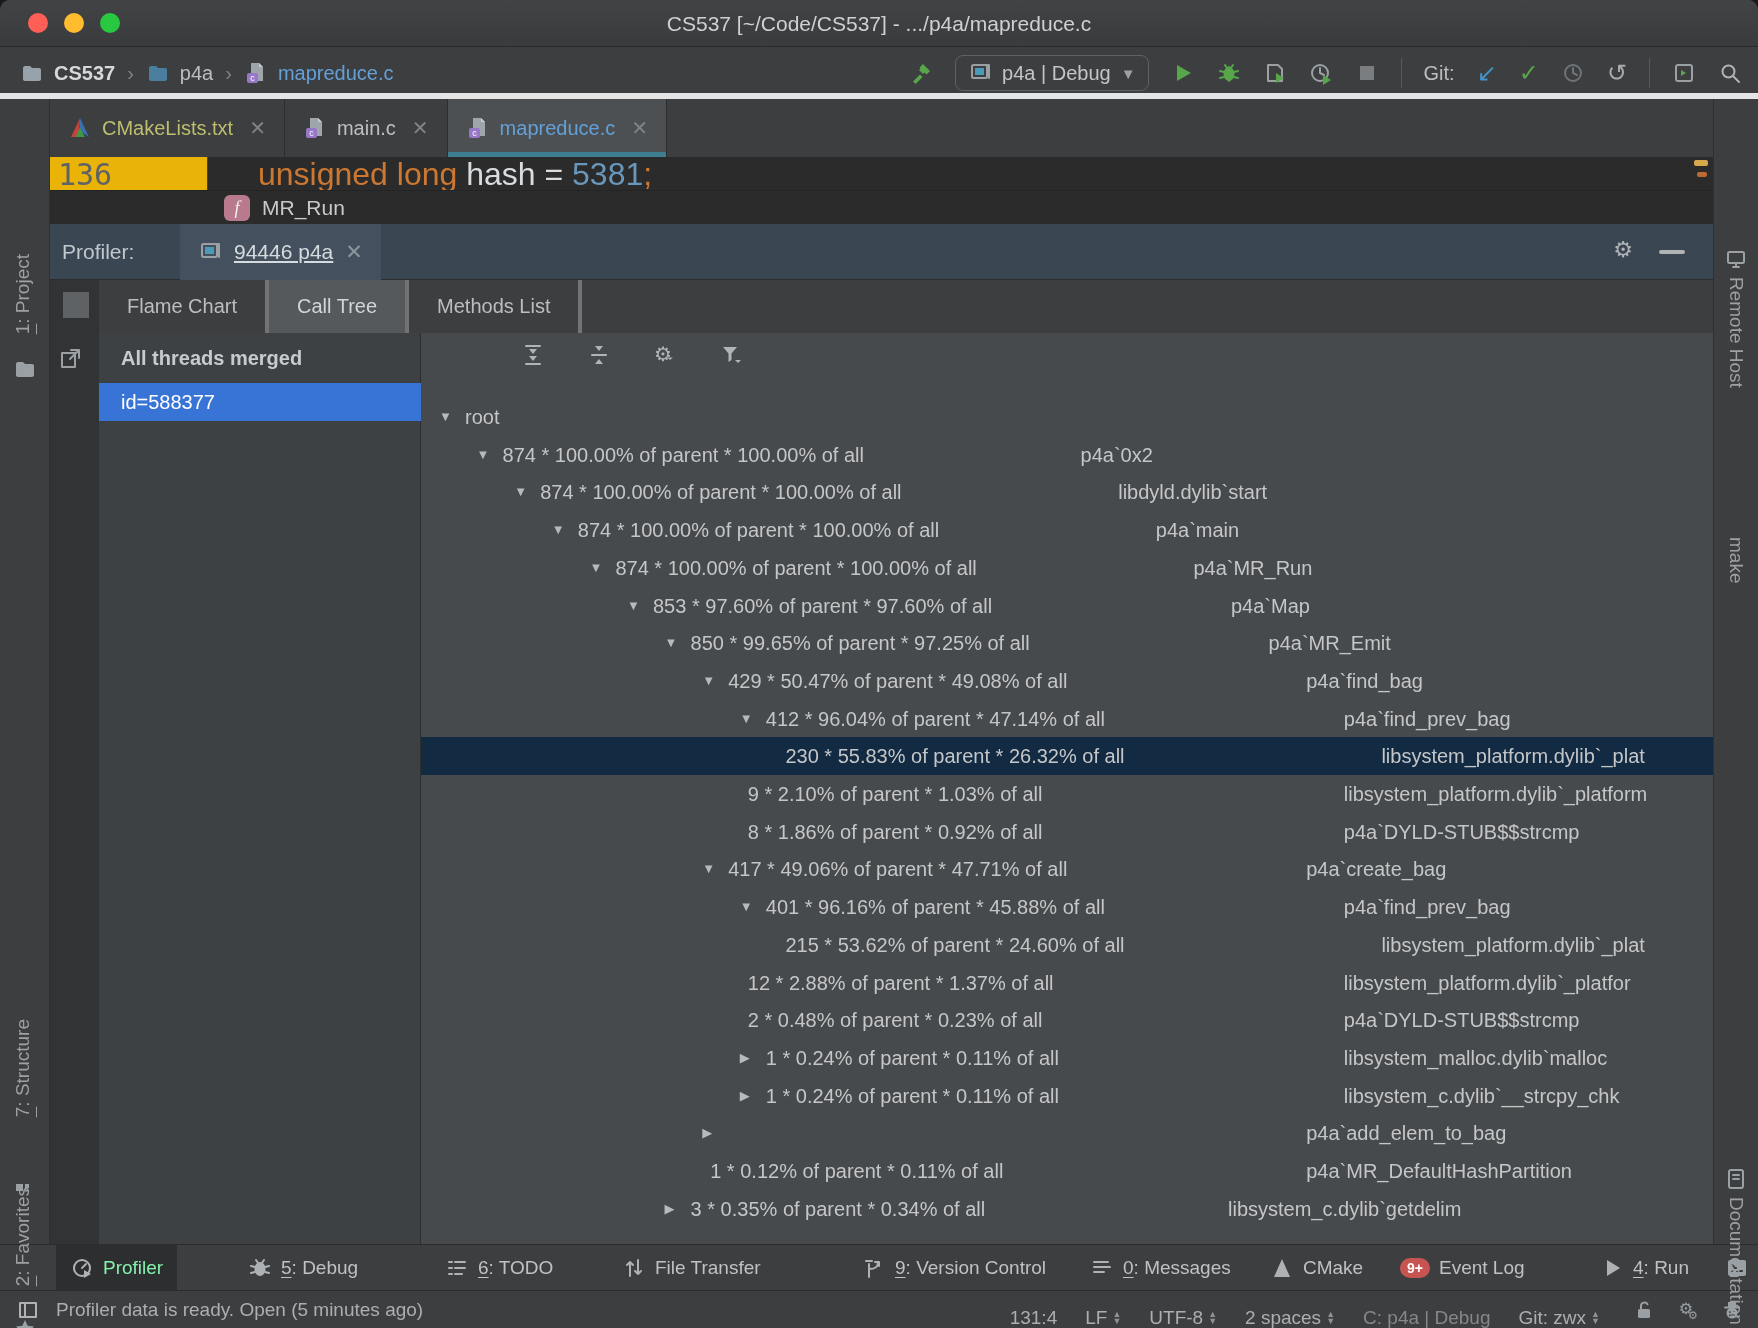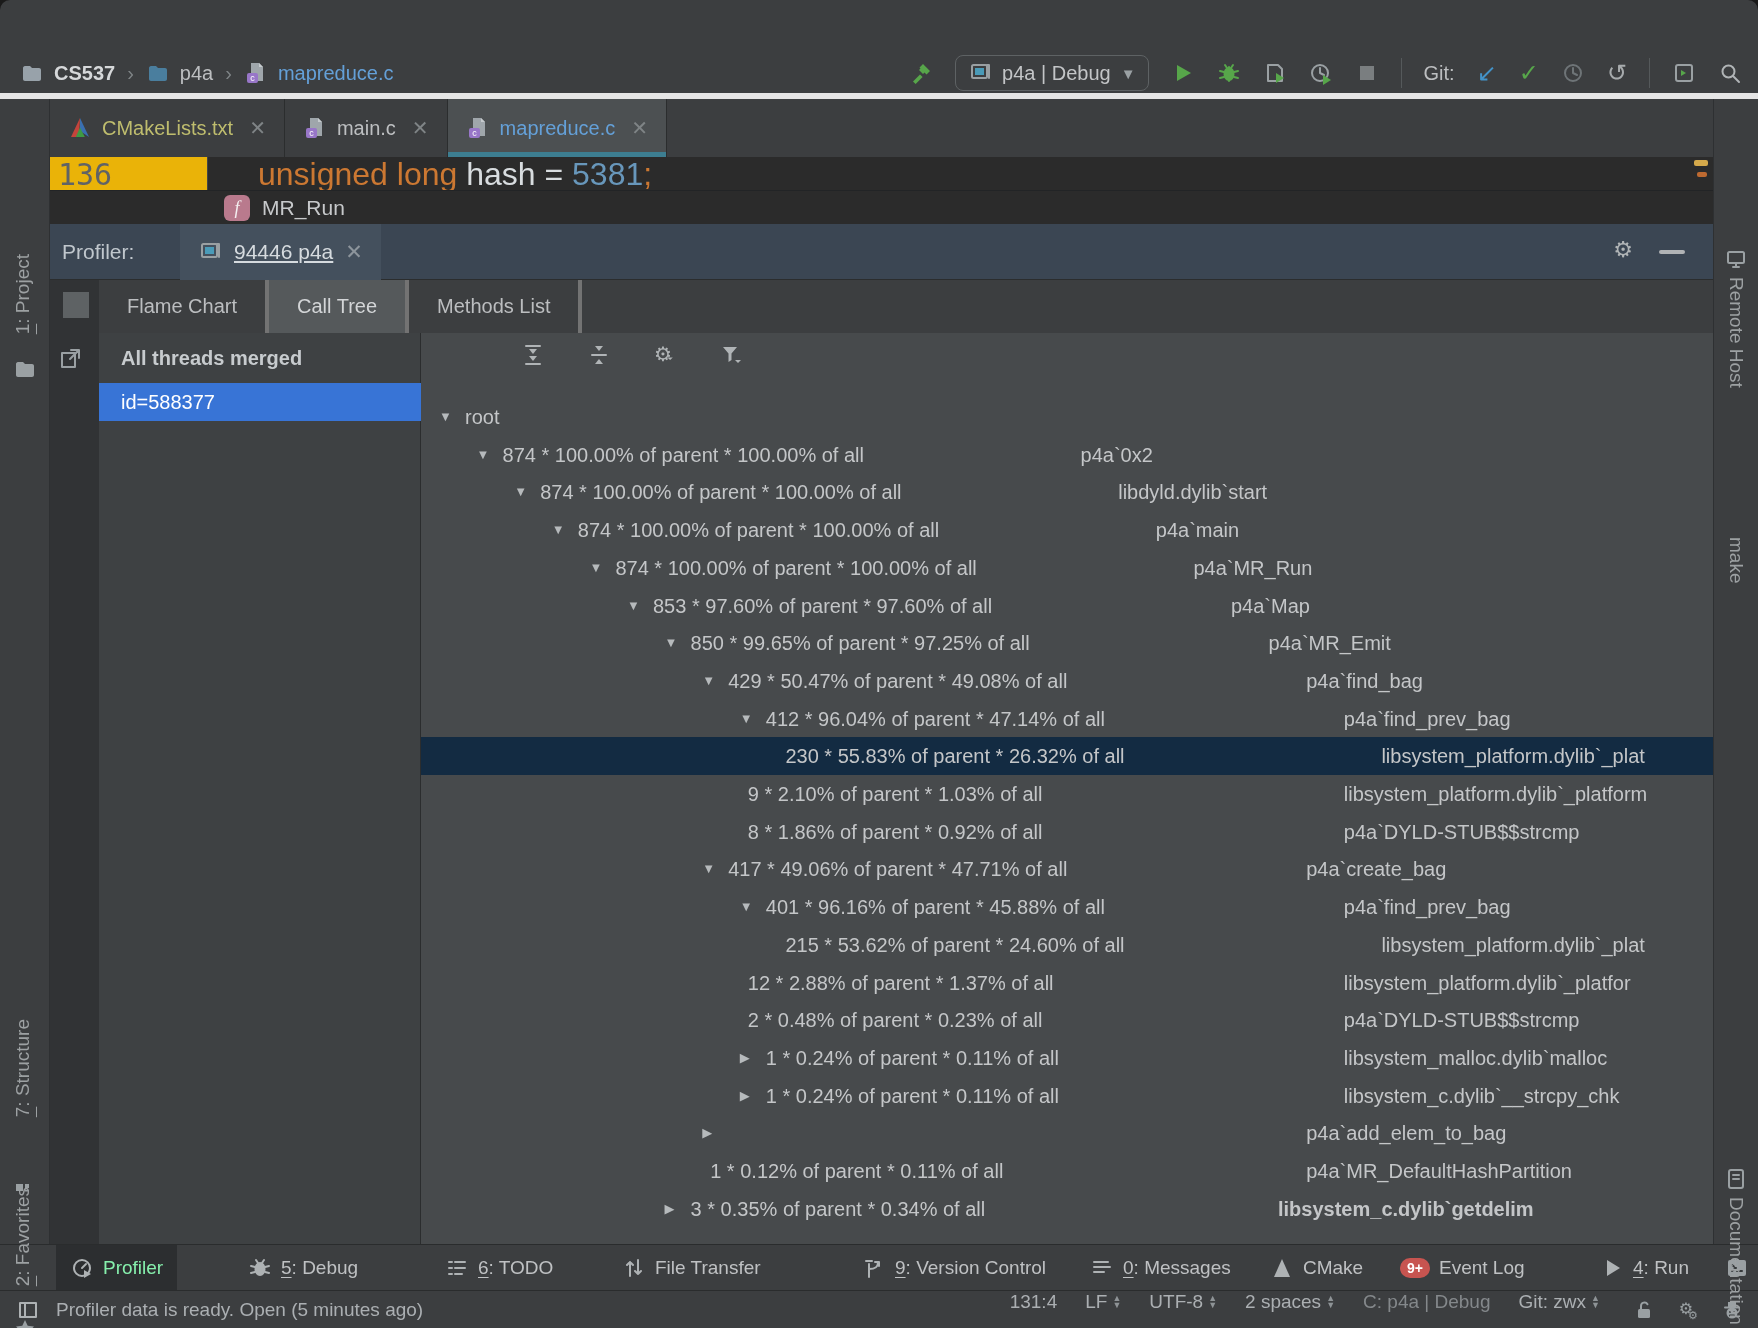--- a/index.html
+++ b/index.html
@@ -79,38 +79,44 @@
   #bottombar{position:absolute;left:0;top:1244px;width:1758px;height:46px;background:#3c3e40;border-top:1px solid #2a2c2d;}
   .bitem{position:absolute;top:0;height:46px;display:flex;align-items:center;gap:9px;font-size:19px;color:#bfc1c3;padding:0 14px;}
   .bitem.active{background:#2c2e30;color:#86efac;}
   .badge{background:#c75450;color:#fff;font-size:14px;font-weight:bold;border-radius:10px;padding:2px 7px;}
   u{text-decoration:underline;text-underline-offset:3px;}
 
   
   #statusbar{position:absolute;left:0;top:1290px;width:1758px;height:38px;background:#3c3e40;border-top:1px solid #2a2c2d;}
   #status-msg-wrap{position:absolute;left:16px;top:0;height:38px;display:flex;align-items:center;gap:16px;}
   #status-msg{font-size:19px;color:#abafb2;}
-  #status-right{position:absolute;right:158px;top:0;height:38px;display:flex;align-items:flex-start;gap:28px;}
+  #status-right{position:absolute;right:158px;top:0;height:38px;display:flex;align-items:flex-end;gap:28px;}
   .seg{display:flex;align-items:center;gap:5px;font-size:19px;color:#abafb2;}
   .seg.dim{color:#84888b;}
   .updown{display:flex;flex-direction:column;line-height:7px;font-size:9px;color:#8e9396;}
   #status-icons{position:absolute;right:14px;top:0;height:38px;display:flex;align-items:center;gap:20px;}
 
   
   #left-stripe{position:absolute;left:0;top:99px;width:50px;height:1145px;background:#3c3e40;border-right:1px solid #2e3032;}
   #right-stripe{position:absolute;left:1713px;top:99px;width:45px;height:1145px;background:#3c3e40;border-left:1px solid #2e3032;}
   .vitem{position:absolute;font-size:19px;color:#9da1a3;white-space:nowrap;}
   .vleft{writing-mode:vertical-rl;transform:rotate(180deg);}
   .vright{writing-mode:vertical-rl;}
 </style>
 </head>
 <body>
 
 <div id="window">
 
+  <div id="titlebar">
+    <span class="tl" style="left:28px;background:#ff5f57;"></span>
+    <span class="tl" style="left:64px;background:#febc2e;"></span>
+    <span class="tl" style="left:100px;background:#28c840;"></span>
+    <div id="title-text">CS537 [~/Code/CS537] - .../p4a/mapreduce.c</div>
+  </div>
 
   <div id="navbar">
     <div id="breadcrumbs">
         <span class="ic">
           <svg width="24" height="24" viewBox="0 0 24 24" fill="none" stroke="#9aa0a3" stroke-width="2" stroke-linecap="round" stroke-linejoin="round">
             <path d="M3 7c0-1 .8-2 2-2h5l2 2h7c1.2 0 2 .9 2 2v9c0 1.1-.8 2-2 2H5c-1.2 0-2-.9-2-2z" fill="#98a2aa" stroke="none"></path>
           </svg>
         </span>
         <span class="crumb-label" style="font-weight: bold; color: rgb(214, 216, 218);">CS537</span>
         <span class="crumb-sep">›</span>
@@ -420,21 +426,21 @@
           <span class="tw-arrow" style="left: 281.2px;">▶</span>
           <span class="tw-name" style="left: 885.2px;">p4a`add_elem_to_bag</span>
         </div>
         <div class="tree-row" style="top: 754px;">
           <span class="tw-stats" style="left: 289.2px;">1 * 0.12% of parent * 0.11% of all</span>
           <span class="tw-name" style="left: 885.2px;">p4a`MR_DefaultHashPartition</span>
         </div>
         <div class="tree-row" style="top: 791.7px;">
           <span class="tw-arrow" style="left: 243.6px;">▶</span>
           <span class="tw-stats" style="left: 269.6px;">3 * 0.35% of parent * 0.34% of all</span>
-          <span class="tw-name" style="left: 857px; font-weight: bold;">libsystem_c.dylib`getdelim</span>
+          <span class="tw-name" style="left: 807px;">libsystem_c.dylib`getdelim</span>
         </div>
       </div>
   </div>
 
   <div id="bottombar">
       <div class="bitem active" style="left: 56px;">
         <span class="ic">
           <svg width="24" height="24" viewBox="0 0 24 24" fill="none" stroke="#9aa0a3" stroke-width="2" stroke-linecap="round" stroke-linejoin="round">
             <circle cx="12" cy="12" r="8" stroke="#aeb2b4"></circle>
             <path d="M12 12 16 8" stroke="#aeb2b4"></path>

